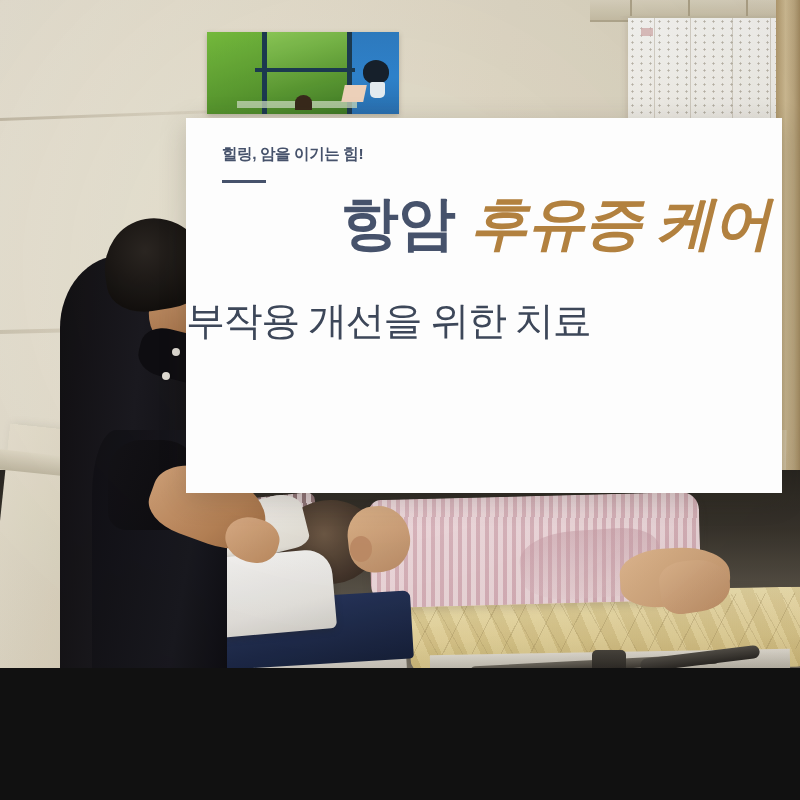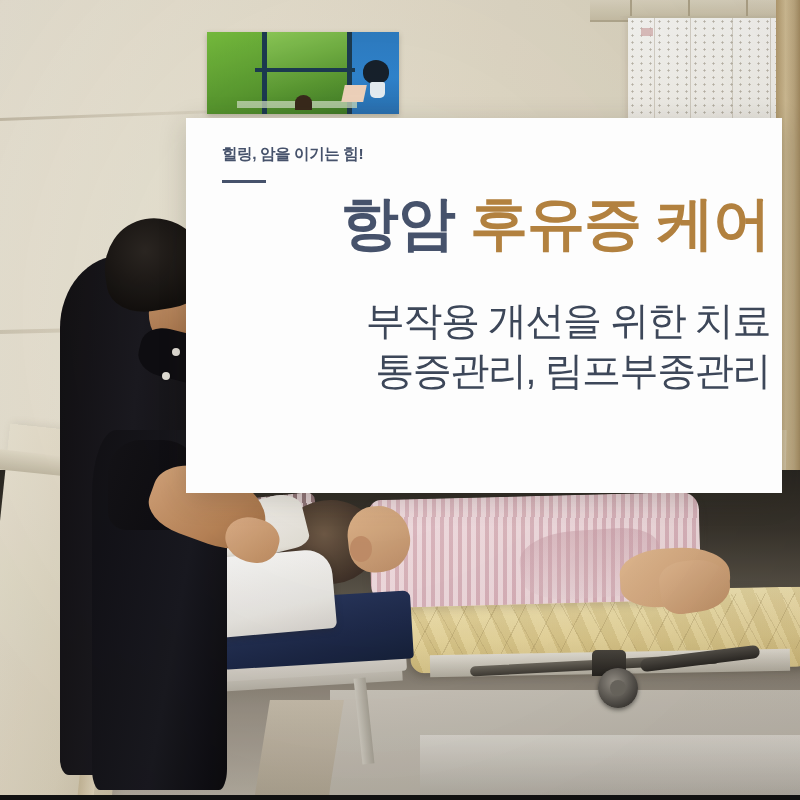--- a/index.html
+++ b/index.html
@@ -6,21 +6,21 @@
   * { margin:0; padding:0; box-sizing:border-box; }
   html, body {
     width:800px; height:800px;
     overflow:hidden;
     background:#111;
     font-family:"Liberation Sans","DejaVu Sans",sans-serif;
   }
 
   #poster {
     position:relative;
-    width:800px; height:795px;
+    width:800px; height:668px;
     overflow:hidden;
     background:#c2410c;
   }
 
   
   .photo { position:absolute; inset:0; overflow:hidden; }
 
   
   .wall-upper {
     position:absolute; left:0; top:0; width:800px; height:470px;
@@ -381,25 +381,24 @@
     width:44px; height:3px; background:#46526b;
   }
 
   .headline {
     position:absolute; left:0; right:12px; top:74px;
     text-align:right;
     font-size:58px; font-weight:800; letter-spacing:-1px;
     line-height:1.08; white-space:nowrap;
   }
   .h-navy { color:#46526b; }
-  .h-gold { color:#b2813f; }
+  .h-gold { color:#b2813f;font-style:italic; }
 
   .body-lines {
     position:absolute; left:0; right:12px; top:178px;
-    text-align:right;
     font-size:39px; font-weight:400; letter-spacing:-1.4px;
     line-height:1.29; color:#3d4759; white-space:nowrap;
   }
   .body-lines div { display:block; }
 
   
   .hashtag {
     position:absolute; left:28px; top:714px;
     z-index:12;
     font-size:45px; font-weight:800; letter-spacing:-1.5px;
@@ -506,18 +505,17 @@
     <div class="eyebrow">힐링, 암을 이기는 힘!</div>
 
     <div class="divider"></div>
 
     <div class="headline">
       <span class="h-navy">항암</span><span class="h-gold"> 후유증 케어</span>
     </div>
 
     <div class="body-lines">
       <div>부작용 개선을 위한 치료</div>
-      <div>통증관리, 림프부종관리</div>
     </div>
   </div>
 
 
 </div>
 
 </body></html>

